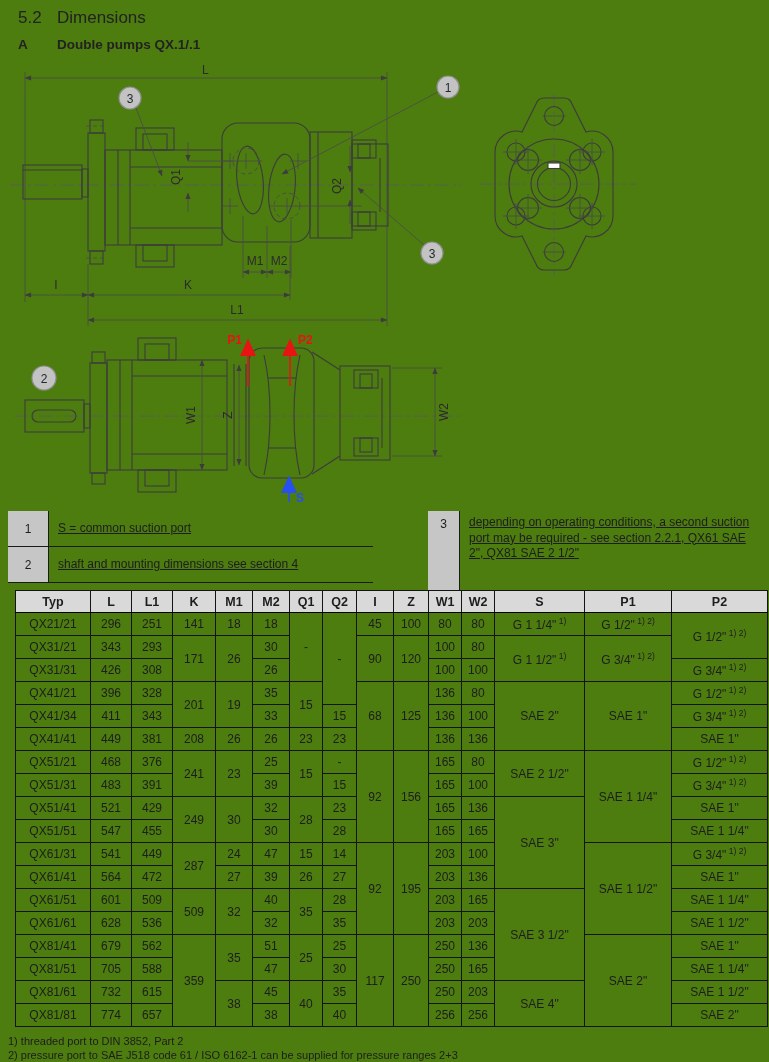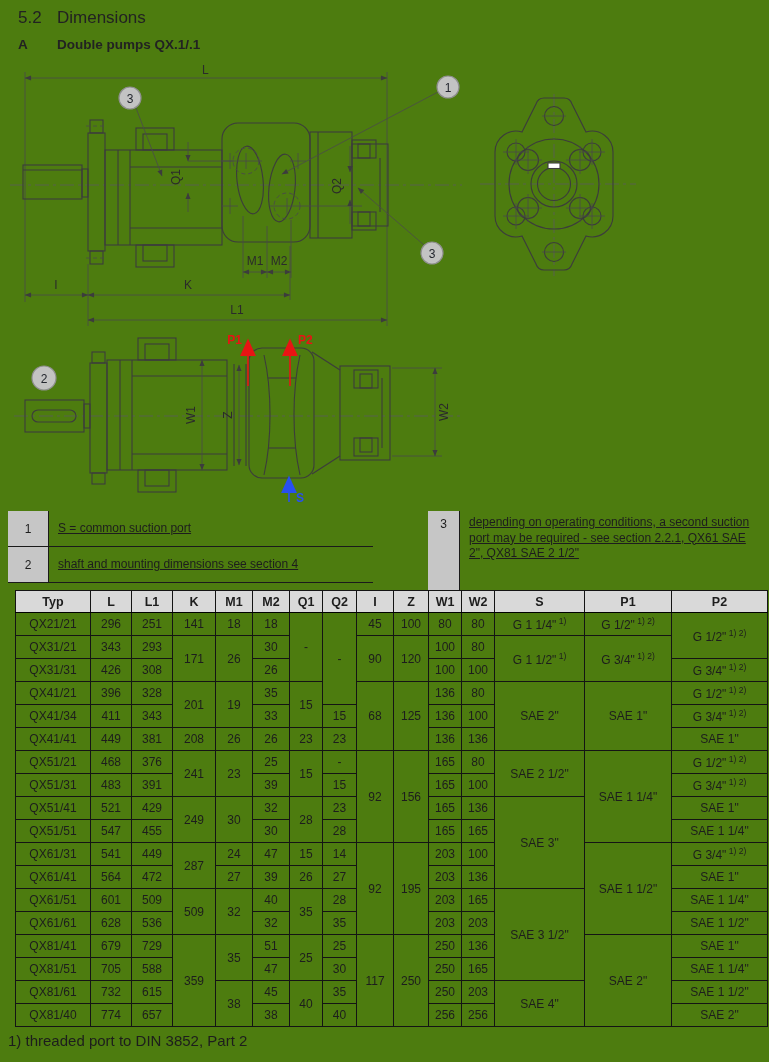--- a/index.html
+++ b/index.html
@@ -30,21 +30,21 @@
   .note-row td{border-bottom:1.6px solid #1a1a1a;}
   .note-text{padding:4px 8px 4px 9px;line-height:15.5px;text-decoration:underline;}
   
   .dim-table{position:absolute;left:15px;top:590px;width:752px;border-collapse:collapse;
              table-layout:fixed;font-size:12px;border:1.6px solid #000;}
   .dim-table th{background:#d9d9d9;border:1px solid #141414;border-bottom:1.8px solid #000;
                 height:21px;font-weight:bold;font-size:12.5px;text-align:center;padding:0;}
   .dim-table td{border:1px solid #141414;height:22px;text-align:center;vertical-align:middle;padding:0;}
   .dim-table sup{font-size:8.5px;}
   
-  .footnotes{position:absolute;left:8px;top:1034px;font-size:15px;line-height:14px;color:#1d1d1d;}
+  .footnotes{position:absolute;left:8px;top:1034px;font-size:11px;line-height:14px;color:#1d1d1d;}
 </style>
 </head>
 <body>
 
 <div class="page">
 
   <div class="title-row">
     <span class="num">5.2</span>
     <span>Dimensions</span>
   </div>
@@ -523,21 +523,21 @@
           <td>536</td>
           <td>32</td>
           <td>35</td>
           <td>203</td>
           <td>203</td>
           <td>SAE 1 1/2"</td>
         </tr>
         <tr>
           <td>QX81/41</td>
           <td>679</td>
-          <td>729</td>
+          <td>562</td>
           <td rowspan="4">359</td>
           <td rowspan="2">35</td>
           <td>51</td>
           <td rowspan="2">25</td>
           <td>25</td>
           <td rowspan="4">117</td>
           <td rowspan="4">250</td>
           <td>250</td>
           <td>136</td>
           <td rowspan="4">SAE 2"</td>
@@ -560,29 +560,30 @@
           <td rowspan="2">38</td>
           <td>45</td>
           <td rowspan="2">40</td>
           <td>35</td>
           <td>250</td>
           <td>203</td>
           <td rowspan="2">SAE 4"</td>
           <td>SAE 1 1/2"</td>
         </tr>
         <tr>
-          <td>QX81/40</td>
+          <td>QX81/81</td>
           <td>774</td>
           <td>657</td>
           <td>38</td>
           <td>40</td>
           <td>256</td>
           <td>256</td>
           <td>SAE 2"</td>
         </tr>
       </tbody>
   </table>
 
   <div class="footnotes">
     <div>1) threaded port to DIN 3852, Part 2</div>
+    <div>2) pressure port to SAE J518 code 61 / ISO 6162-1 can be supplied for pressure ranges 2+3</div>
   </div>
 
 </div>
 
 </body></html>

